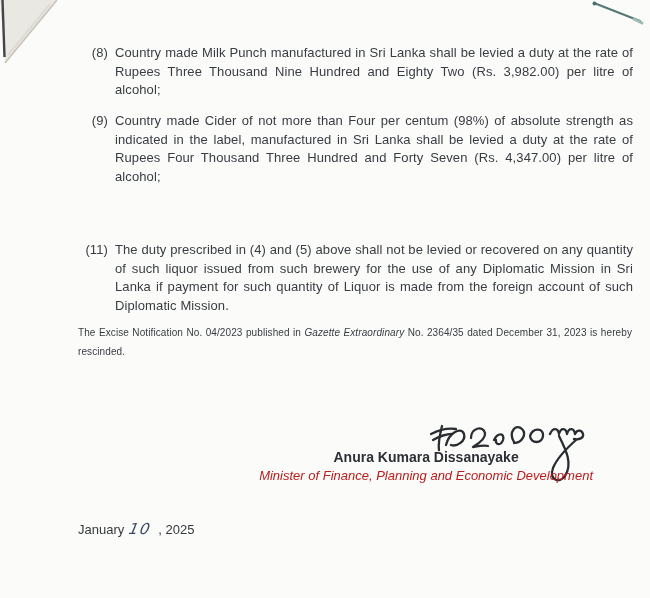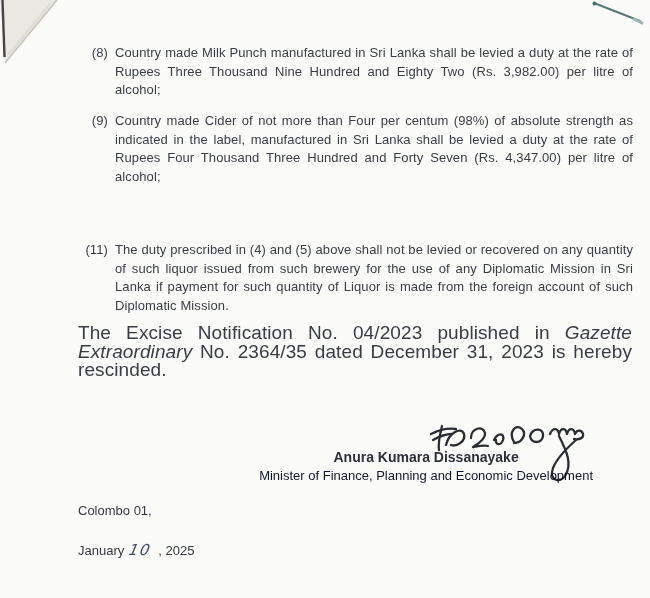--- a/index.html
+++ b/index.html
@@ -50,21 +50,21 @@
     margin-right: 7px;
     white-space: nowrap;
     text-align: right;
   }
   
   .rescission {
     position: absolute;
     left: 78px;
     top: 324px;
     width: 554px;
-    font-size: 19px;
+    font-size: 10px;
     line-height: 18.6px;
     text-align: justify;
     letter-spacing: 0.1px;
   }
   .italic { font-style: italic; }
   
   .signature-block {
     position: absolute;
     right: 57px;
     top: 448px;
@@ -73,22 +73,23 @@
   }
   .signatory-name {
     font-size: 14px;
     font-weight: 700;
     color: #2c2f35;
     line-height: 18px;
     text-align: center;
   }
   .signatory-title {
     font-size: 13px;
-    color: #0f172a;
+    color: #b91c1c;
     line-height: 19px;
+    font-style: italic;
   }
   .signature-svg {
     position: absolute;
     left: 425px;
     top: 420px;
     width: 172px;
     height: 70px;
     color: var(--signature-ink);
     pointer-events: none;
   }
@@ -163,21 +164,20 @@
       <path d="M134,16 C141,30 148,44 140,56 C134,64 124,60 128,48 C132,38 142,28 151,20"></path>
     </g>
   </svg>
 
   <div class="signature-block">
     <div class="signatory-name">Anura Kumara Dissanayake</div>
     <div class="signatory-title">Minister of Finance, Planning and Economic Development</div>
   </div>
 
   <div class="footer-block">
-    <div>Colombo 01,</div>
     <div class="date-line">
       <span>January</span>
       <span class="handwritten-day">10</span>
       <span>, 2025</span>
     </div>
   </div>
 
 </div>
 
 </body></html>

